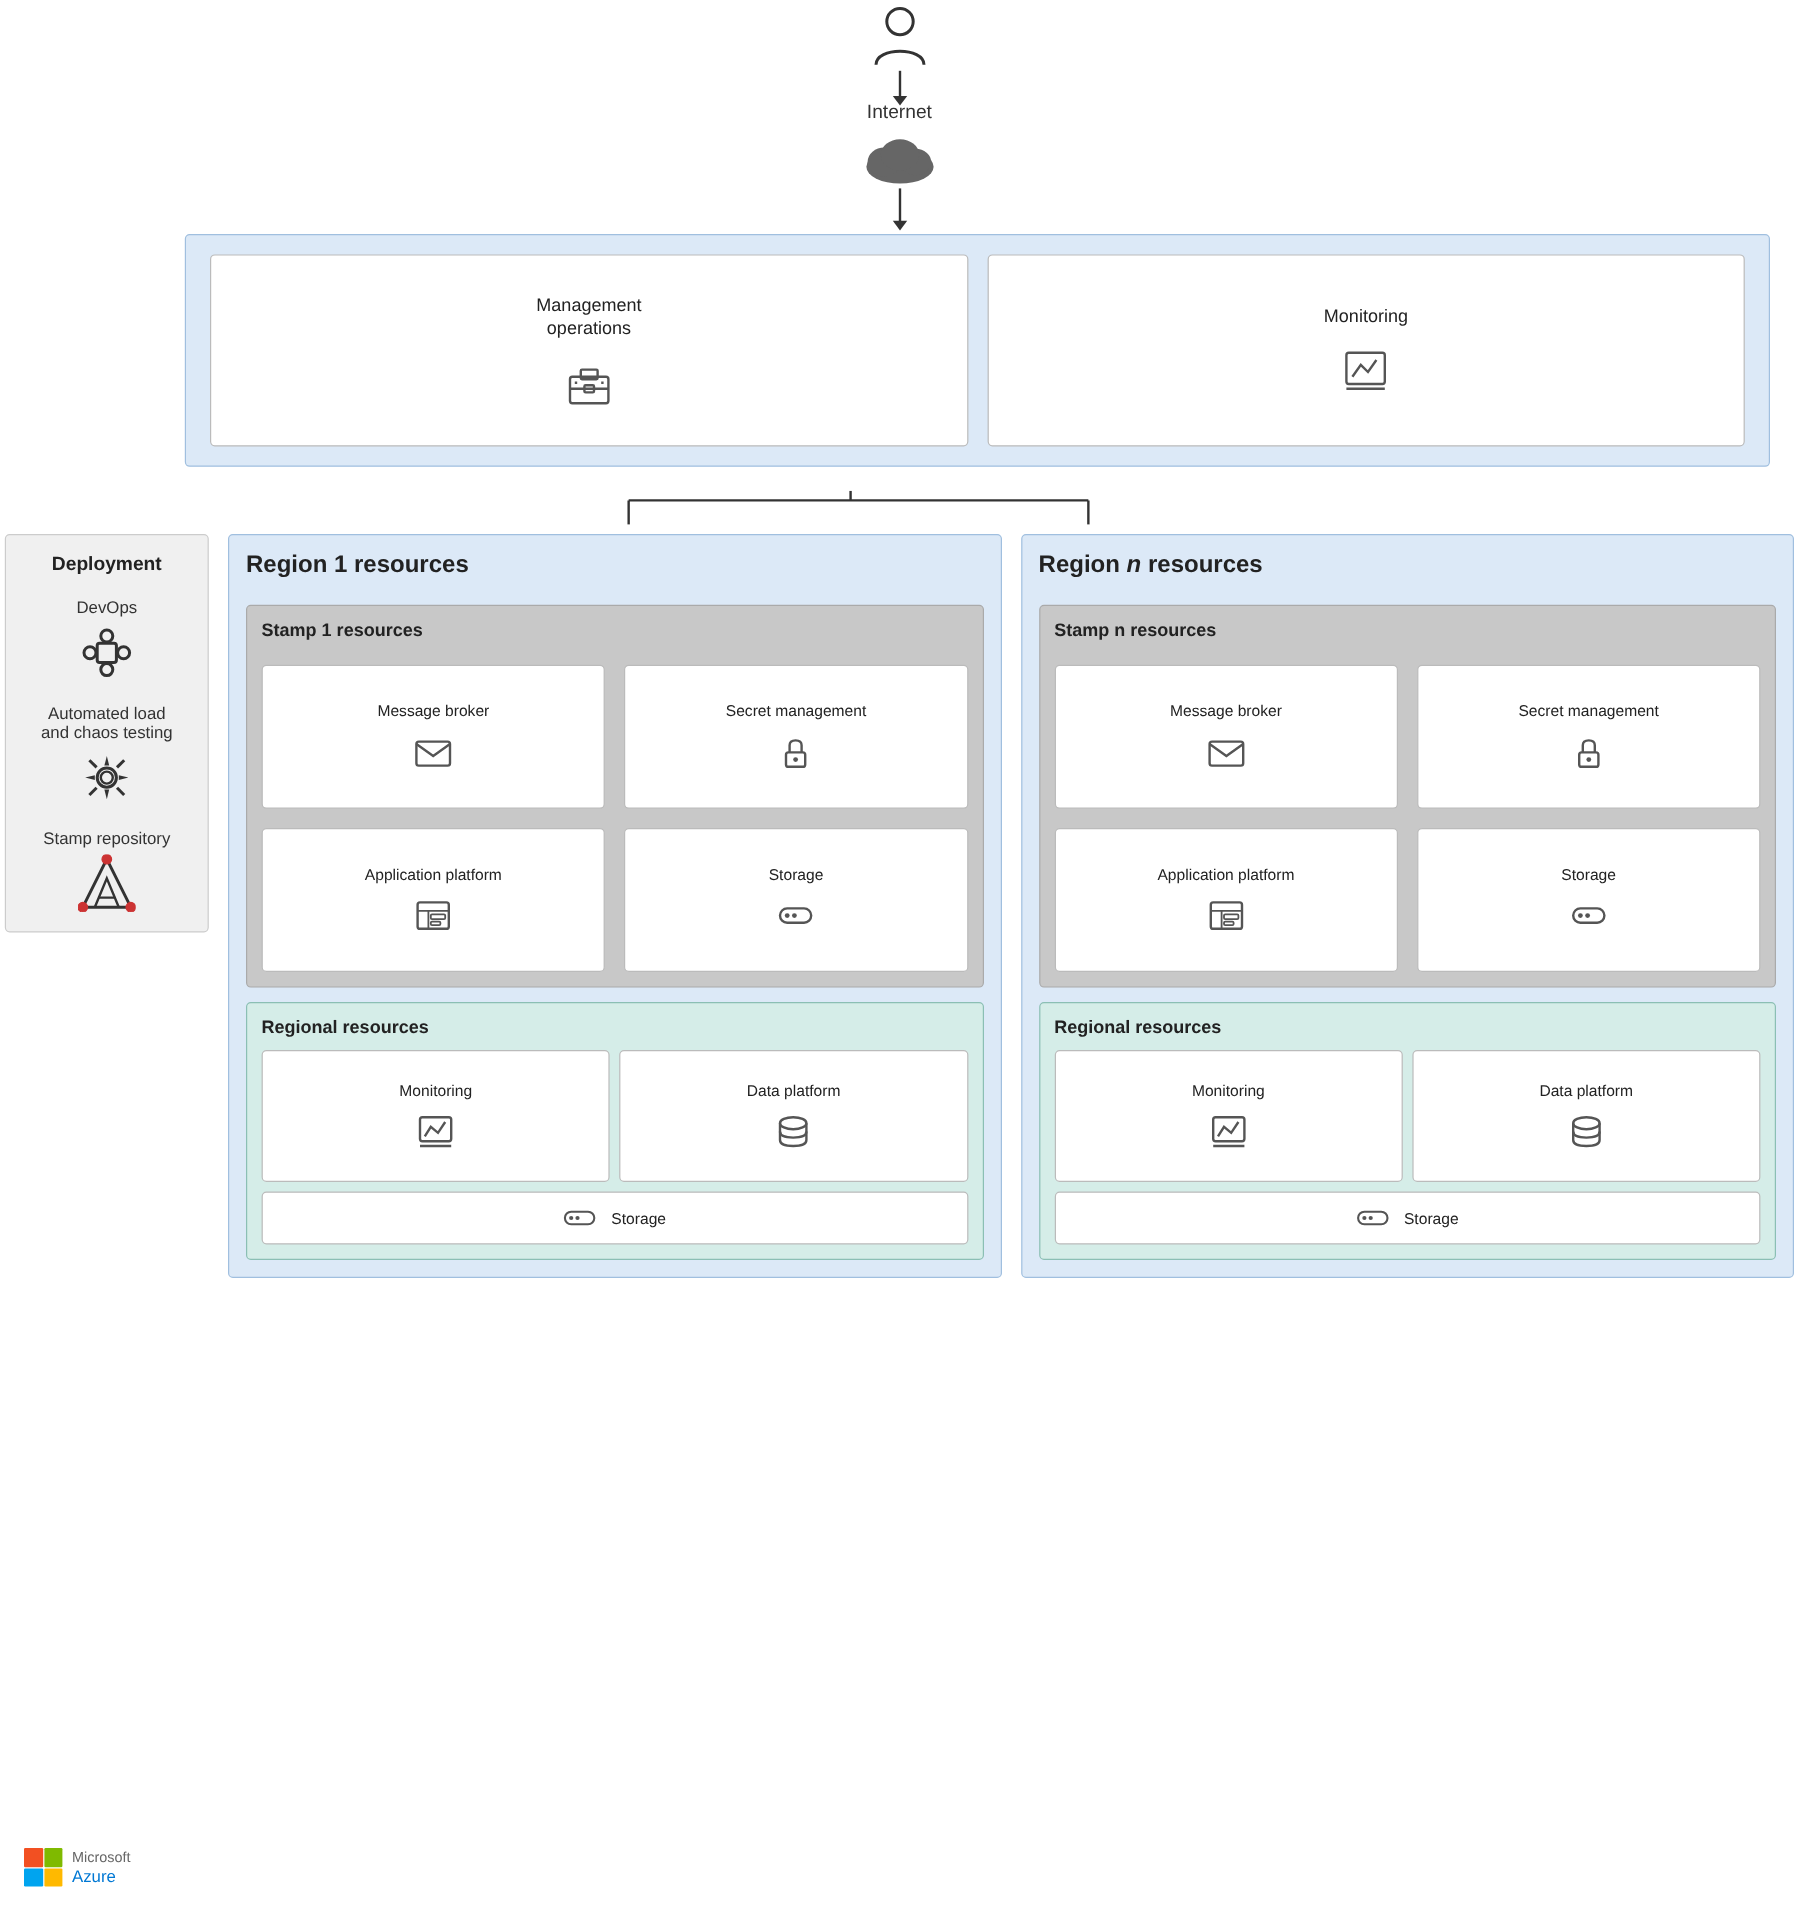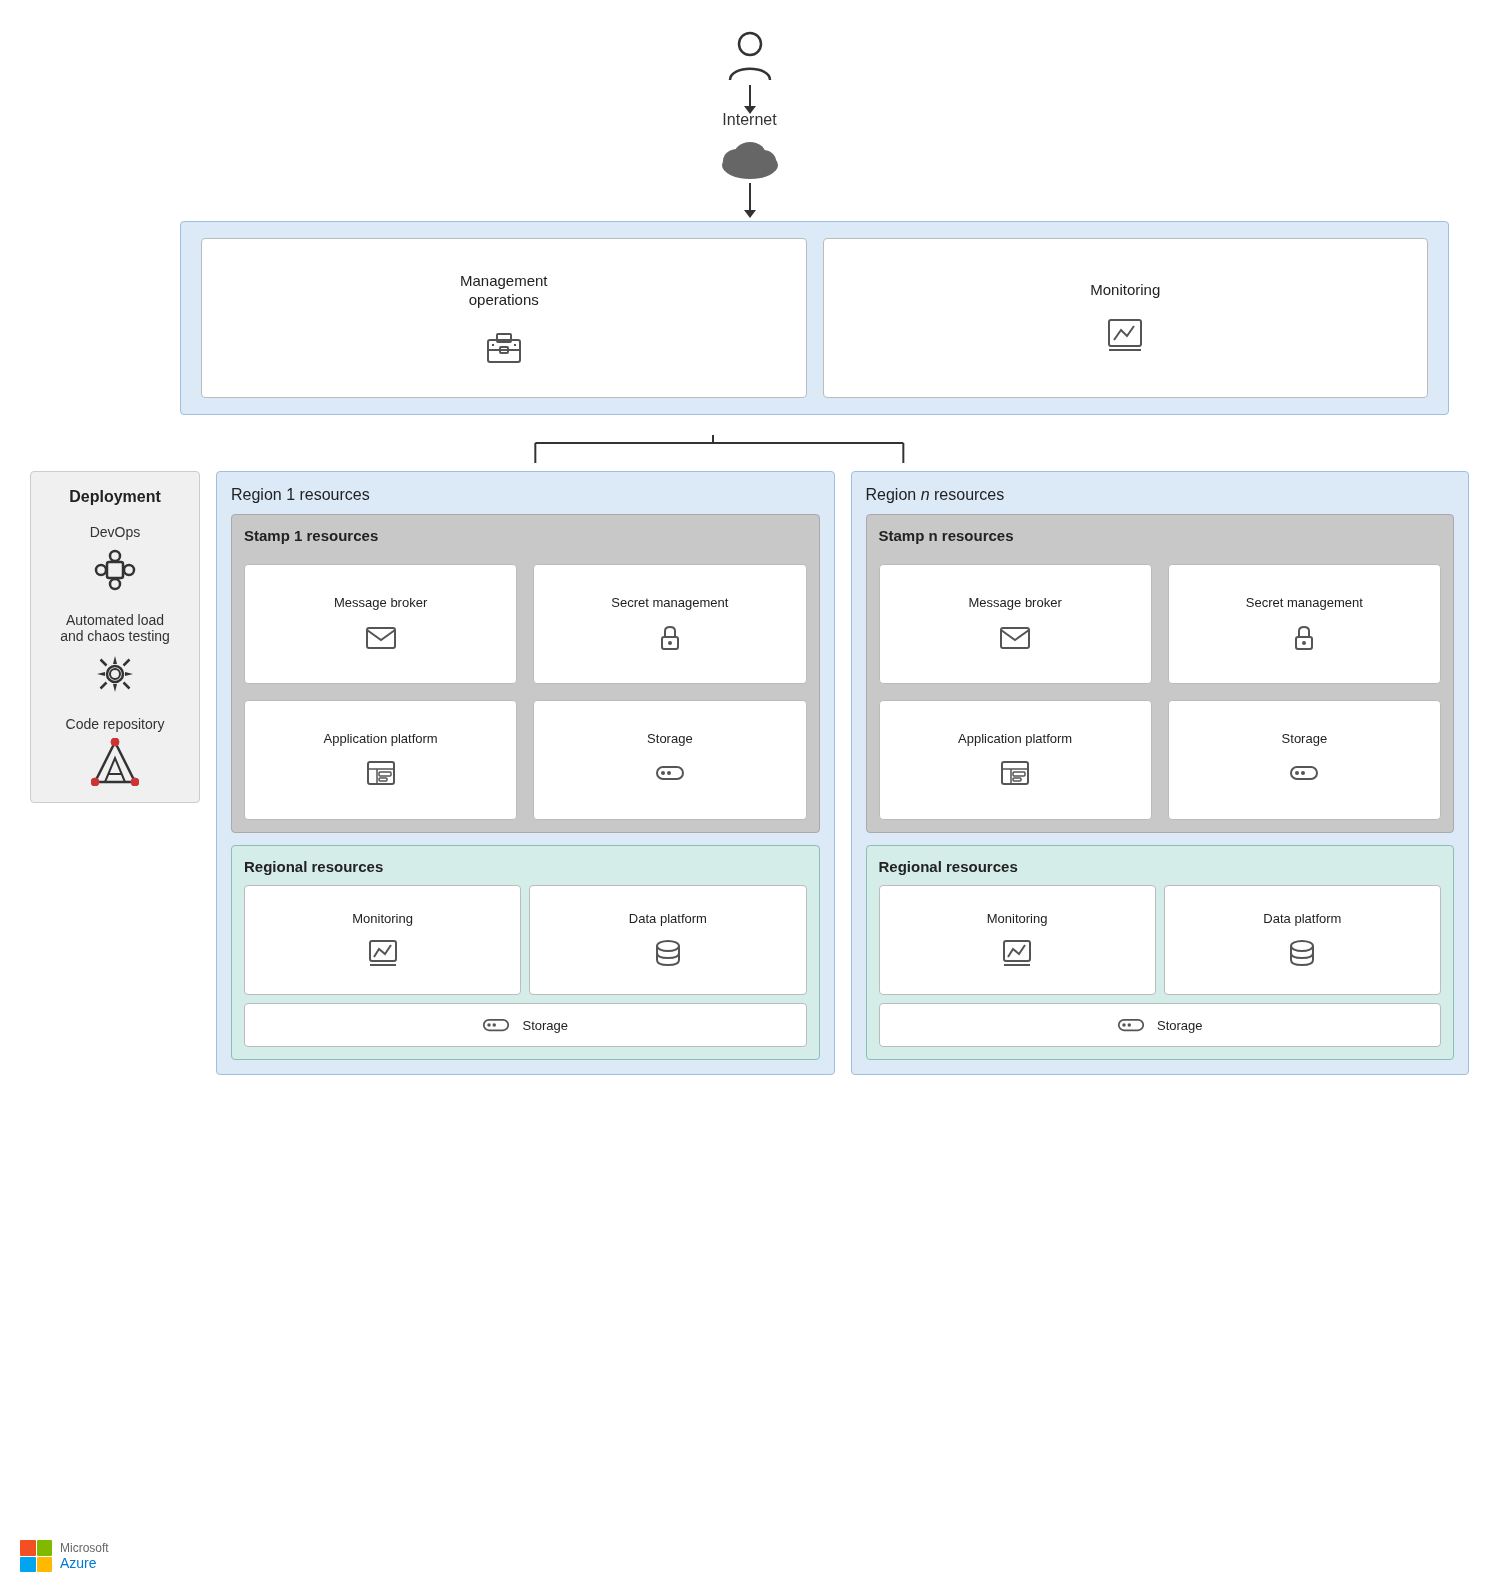--- a/index.html
+++ b/index.html
@@ -9,21 +9,21 @@
       width: 1510px;
       min-height: 1592px;
       position: relative;
       overflow: hidden;
     }
 
     .main-container {
       width: 1499px;
       min-height: 1592px;
       position: relative;
-      padding: 30px;
+      padding: 4px;
     }
 
     
     .internet-section {
       display: flex;
       flex-direction: column;
       align-items: center;
       margin-bottom: 10px;
     }
 
@@ -118,24 +118,24 @@
     
     .region-box {
       flex: 1;
       background: #dce9f7;
       border: 1.5px solid #a0bfdf;
       border-radius: 4px;
       padding: 14px;
     }
 
     .region-title {
-      font-size: 16px;
-      font-weight: 400;
-      color: #222;
-      margin-bottom: 10px;
+      font-size: 20px;
+      font-weight: 700;
+      color: #222;
+      margin-bottom: 21px;
     }
 
     .region-title em {
       font-style: italic;
     }
 
     
     .stamp-box {
       background: #c8c8c8;
       border: 1.5px solid #aaa;
@@ -395,21 +395,21 @@
           <path d="M42 24 L34 26 L34 22 Z" fill="#333"></path>
           <path d="M9.5 9.5 L15.5 15.5" stroke="#333" stroke-width="2.5"></path>
           <path d="M38.5 38.5 L32.5 32.5" stroke="#333" stroke-width="2.5"></path>
           <path d="M38.5 9.5 L32.5 15.5" stroke="#333" stroke-width="2.5"></path>
           <path d="M9.5 38.5 L15.5 32.5" stroke="#333" stroke-width="2.5"></path>
           <circle cx="24" cy="24" r="5" fill="none" stroke="#333" stroke-width="2"></circle>
         </svg>
       </div>
 
       <div class="deployment-item">
-        <div class="deployment-item-label">Code repository</div>
+        <div class="deployment-item-label">Stamp repository</div>
         <svg width="48" height="48" viewBox="0 0 48 48">
           <path d="M24 4 L44 44 L4 44 Z" fill="none" stroke="#333" stroke-width="2.5"></path>
           <path d="M14 44 L24 20 L34 44" fill="none" stroke="#333" stroke-width="2"></path>
           <path d="M17 36 L31 36" stroke="#333" stroke-width="2"></path>
           <circle cx="24" cy="4" r="4" fill="#c33" stroke="#c33"></circle>
           <circle cx="44" cy="44" r="4" fill="#c33" stroke="#c33"></circle>
           <circle cx="4" cy="44" r="4" fill="#c33" stroke="#c33"></circle>
         </svg>
       </div>
     </div>

